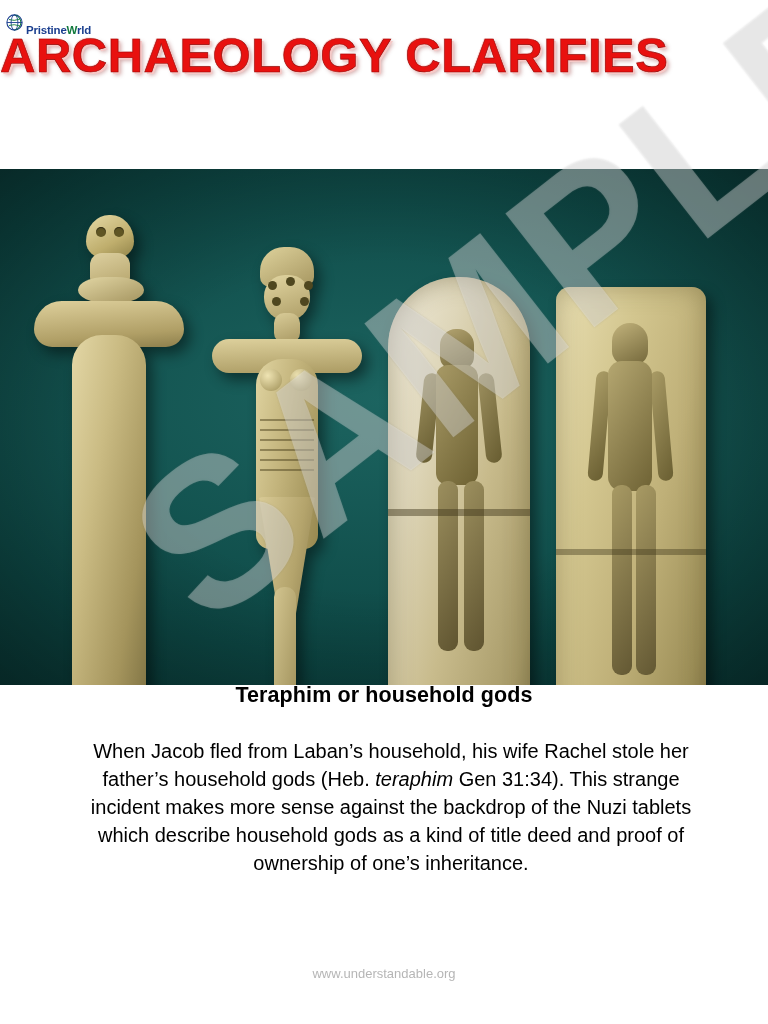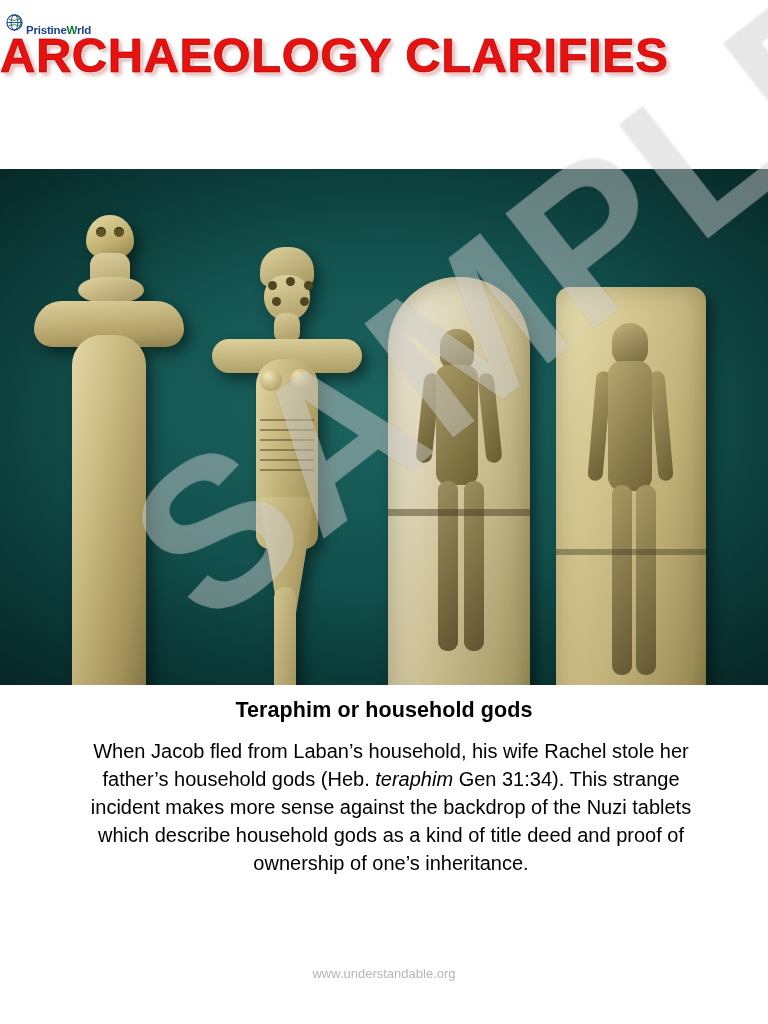--- a/index.html
+++ b/index.html
@@ -258,21 +258,21 @@
     letter-spacing: 4px;
     pointer-events: none;
     z-index: 8;
     white-space: nowrap;
     text-shadow: 0 0 2px rgba(120,120,120,0.25);
   }
 
   
   .caption {
     position: absolute;
-    top: 698px;
+    top: 683px;
     left: 0;
     width: 768px;
     text-align: center;
     font-size: 21.5px;
     font-weight: bold;
     letter-spacing: 0.1px;
   }
   .body-text {
     position: absolute;
     top: 737px;

